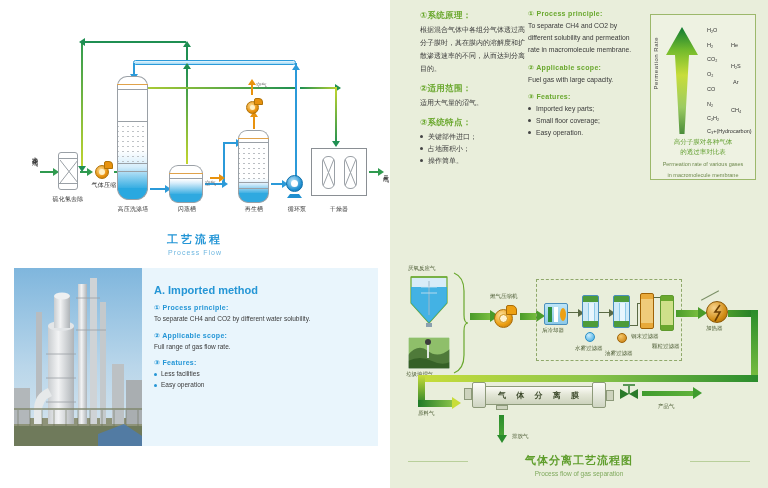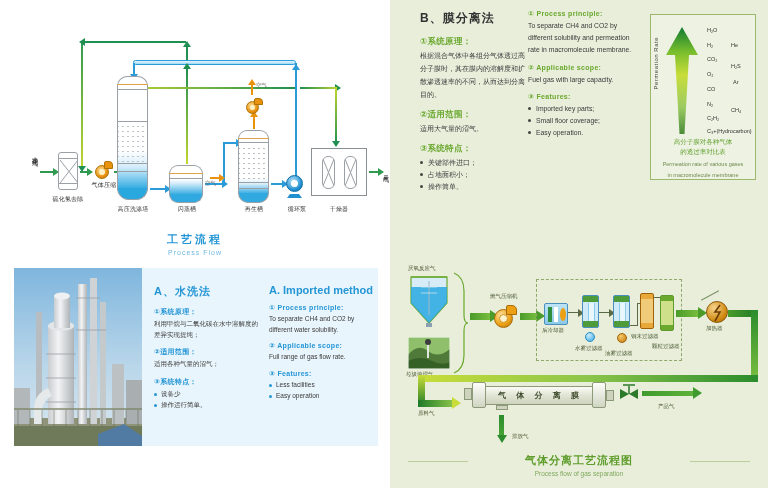--- a/index.html
+++ b/index.html
@@ -320,36 +320,20 @@
           <rect y="140" width="128" height="2" fill="#7d8468" opacity=".7"></rect>
           <g stroke="#5d6349" stroke-width="0.7" opacity=".7">
             <path d="M4 142 v16 M16 142 v16 M28 142 v16 M40 142 v16 M52 142 v16 M64 142 v16 M76 142 v16 M88 142 v16 M100 142 v16 M112 142 v16 M124 142 v16"></path>
           </g>
 
           <path d="M84 166 l26 -10 l18 12 v10 h-44 z" fill="#4e7bb0" opacity=".85"></path>
         </svg>
       </div>
 
       <div class="bp-cols">
-        <div class="bp-col">
-          <div class="bp-h1">A、水洗法</div>
-          <div class="bp-sec">
-            <div class="bp-sub">①系统原理：</div>
-            <div class="bp-txt">利用甲烷与二氧化碳在水中溶解度的差异实现提纯；</div>
-          </div>
-          <div class="bp-sec">
-            <div class="bp-sub">②适用范围：</div>
-            <div class="bp-txt">适用各种气量的沼气；</div>
-          </div>
-          <div class="bp-sec">
-            <div class="bp-sub">③系统特点：</div>
-            <div class="bp-li">设备少</div>
-            <div class="bp-li">操作运行简单。</div>
-          </div>
-        </div>
 
         <div class="bp-col">
           <div class="bp-h1 en">A. Imported method</div>
           <div class="bp-sec">
             <div class="bp-sub">① Process principle:</div>
             <div class="bp-txt">To separate CH4 and CO2 by different water solubility.</div>
           </div>
           <div class="bp-sec">
             <div class="bp-sub">② Applicable scope:</div>
             <div class="bp-txt">Full range of gas flow rate.</div>
@@ -362,21 +346,20 @@
         </div>
       </div>
     </div>
   </div>
 
   <div id="right-col">
 
     <div id="rc-top">
 
       <div class="rc-cn">
-        <div class="rc-h1">B、膜分离法</div>
         <div class="rc-sec">
           <div class="rc-sub cn">①系统原理：</div>
           <div class="rc-txt cn">根据混合气体中各组分气体透过高分子膜时，其在膜内的溶解度和扩散渗透速率的不同，从而达到分离目的。</div>
         </div>
         <div class="rc-sec">
           <div class="rc-sub cn">②适用范围：</div>
           <div class="rc-txt cn">适用大气量的沼气。</div>
         </div>
         <div class="rc-sec">
           <div class="rc-sub cn">③系统特点：</div>

